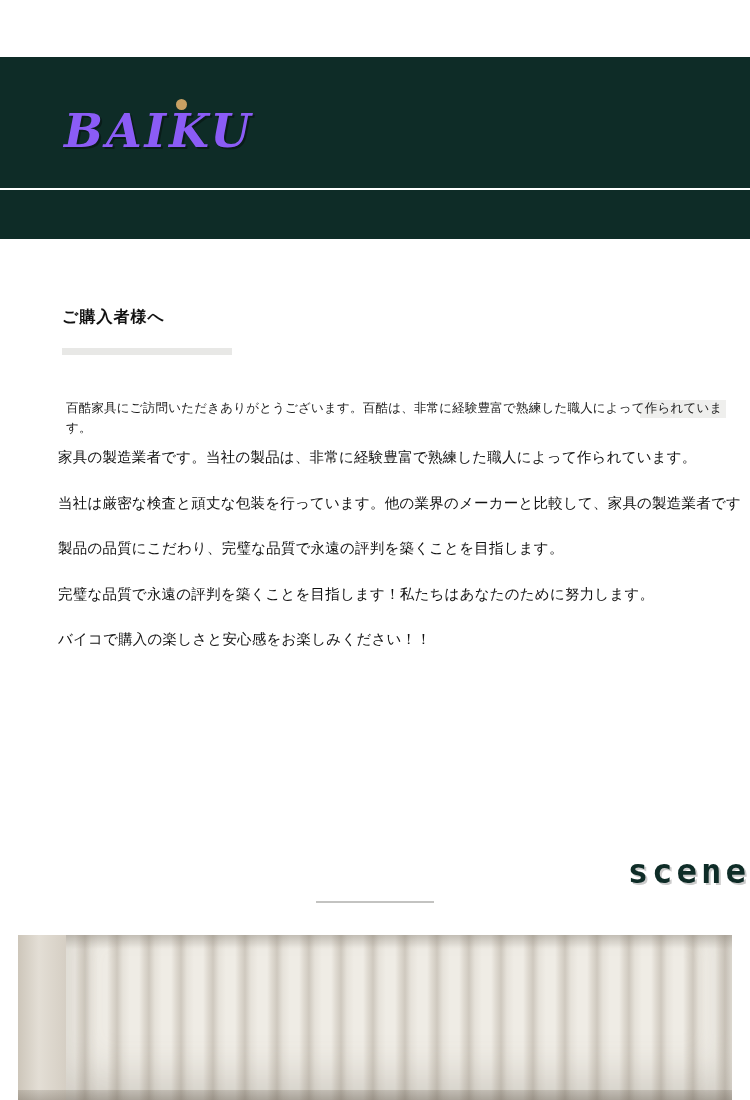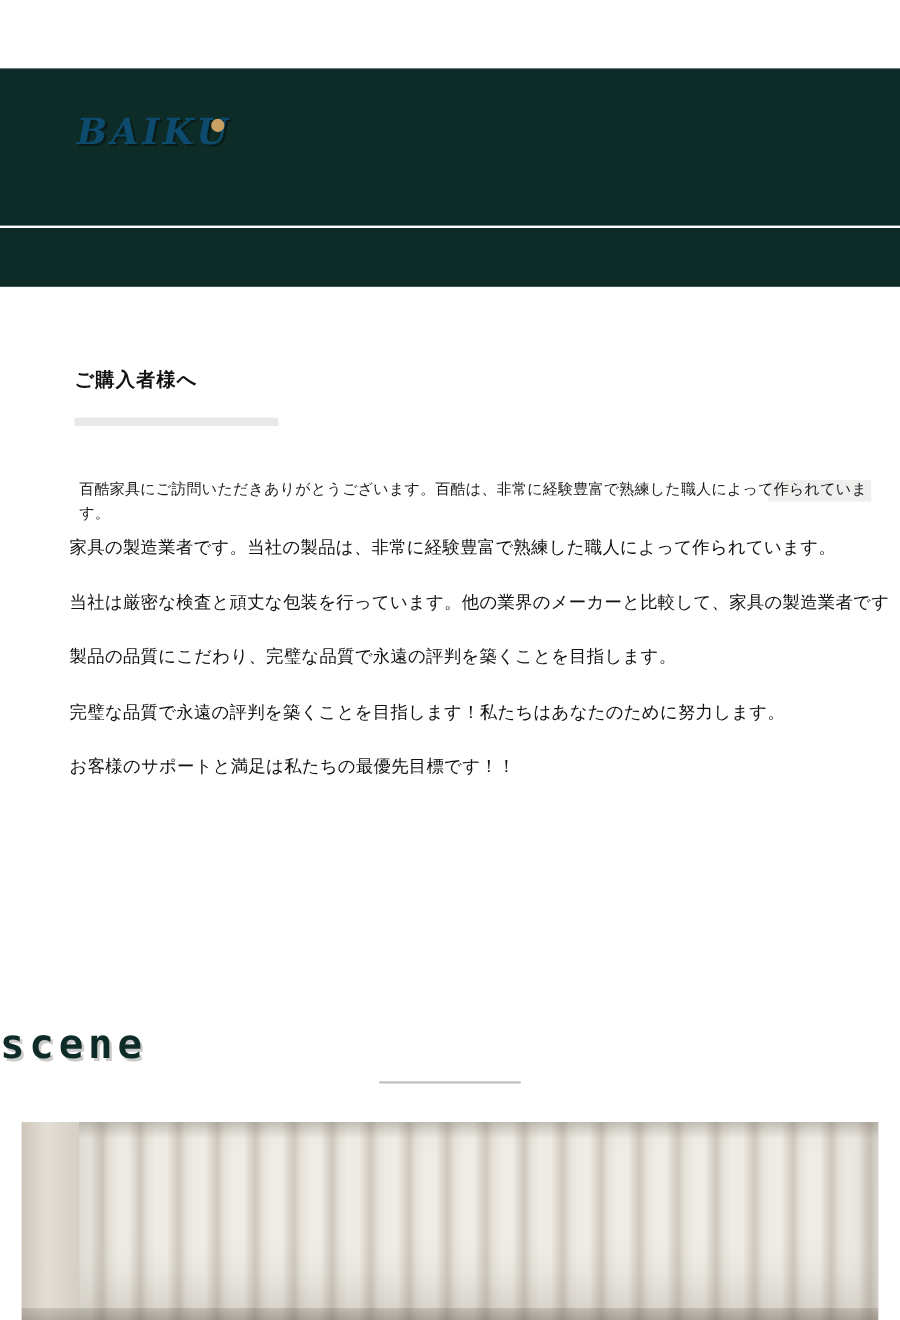--- a/index.html
+++ b/index.html
@@ -27,25 +27,25 @@
   .header-rule {
     position: absolute;
     top: 188px;
     left: 0;
     width: 750px;
     height: 2px;
     background: #ffffff;
   }
   .brand {
     position: absolute;
-    top: 96px;
+    top: 108px;
     left: 64px;
-    color: #0c4a6e;
+    color: #8b5cf6;
     font-family: "DejaVu Serif", "Liberation Serif", serif;
-    font-size: 30px;
+    font-size: 46px;
     font-weight: 700;
     font-style: italic;
     letter-spacing: 3px;
     line-height: 1;
     text-shadow: 2px 2px 0 rgba(0,0,0,0.35);
   }
   .brand-dot {
     position: absolute;
     top: 99px;
     left: 176px;
@@ -114,21 +114,21 @@
     height: 16px;
     z-index: -1;
   }
 
   
   .scene-title {
     position: absolute;
     top: 851px;
     left: 0;
     width: 750px;
-    text-align: left;
+    text-align: right;
     font-family: "DejaVu Sans Mono", "Liberation Mono", monospace;
     font-size: 34px;
     font-weight: 700;
     letter-spacing: 4px;
     color: #0e2c27;
     text-shadow: 2px 2px 0 rgba(160,160,160,0.55);
   }
   .scene-underline {
     position: absolute;
     top: 901px;
@@ -226,21 +226,21 @@
   </div>
   <div class="body-line">
     <span class="hl" style="left:0px; top:1px; width:546px;"></span>
   </div>
   <div class="body-line">
     <span class="hl" style="left:0px; top:1px; width:626px;"></span>
     <span>完璧な品質で永遠の評判を築くことを目指します！私たちはあなたのために努力します。</span>
   </div>
   <div class="body-line">
     <span class="hl" style="left:0px; top:1px; width:380px;"></span>
-    <span>お客様のサポートと満足は私たちの最優先目標です！！</span>
+    <span>バイコで購入の楽しさと安心感をお楽しみください！！</span>
   </div>
 </div>
 
 <div class="scene-title">scene</div>
 <div class="scene-underline"></div>
 
 <div class="photo">
   <div class="wall"></div>
   <div class="left-panel"></div>
   <div class="curtain"></div>

